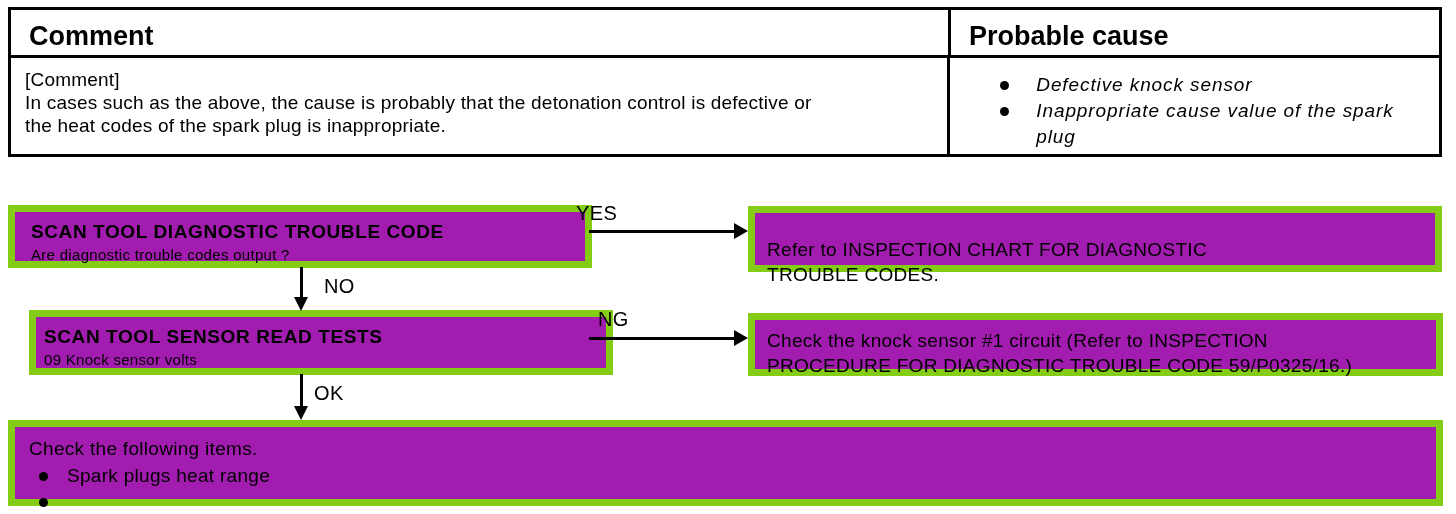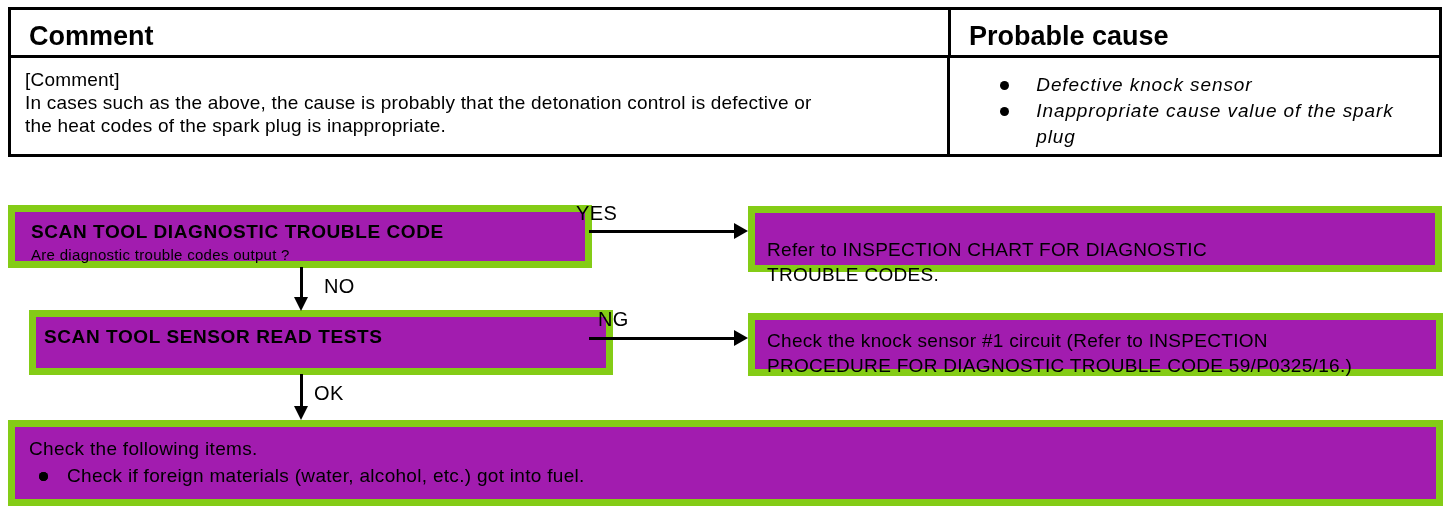--- a/index.html
+++ b/index.html
@@ -206,41 +206,42 @@
 
 <div class="flow">
 
   <div class="fbox" id="box-dtc">
     <div class="fbox-title">SCAN TOOL DIAGNOSTIC TROUBLE CODE</div>
     <div class="fbox-sub">Are diagnostic trouble codes output ?</div>
   </div>
 
   <div class="fbox" id="box-sensor">
     <div class="fbox-title">SCAN TOOL SENSOR READ TESTS</div>
+    <div class="fbox-sub">09 Knock sensor volts</div>
   </div>
 
   <div class="fbox" id="box-refer">
     <div class="fbox-text">Refer to  INSPECTION  CHART  FOR  DIAGNOSTIC</div>
     <div class="fbox-text">TROUBLE CODES.</div>
   </div>
 
   <div class="fbox" id="box-circuit">
     <div class="fbox-text">Check the knock sensor #1 circuit (Refer to  INSPECTION</div>
     <div class="fbox-text">PROCEDURE FOR DIAGNOSTIC TROUBLE CODE 59/P0325/16.)</div>
   </div>
 
   <div class="fbox" id="box-followups">
     <div class="fbox-text">Check the following items.</div>
     <ul class="check-list">
       <li>
         <span class="bullet-dot"></span>
+        <span>Spark plugs heat range</span>
       </li>
       <li>
         <span class="bullet-dot"></span>
-        <span>Check if foreign materials (water, alcohol, etc.) got into fuel.</span>
       </li>
     </ul>
   </div>
 
   <div class="hline" style="left:589px; top:230px; width:147px;"></div>
   <div class="arrow-right" style="left:734px; top:223px;"></div>
   <div class="flow-label" style="left:576px; top:203px;">YES</div>
 
   <div class="vline" style="left:300px; top:267px; height:32px;"></div>
   <div class="arrow-down" style="left:294px; top:297px;"></div>

